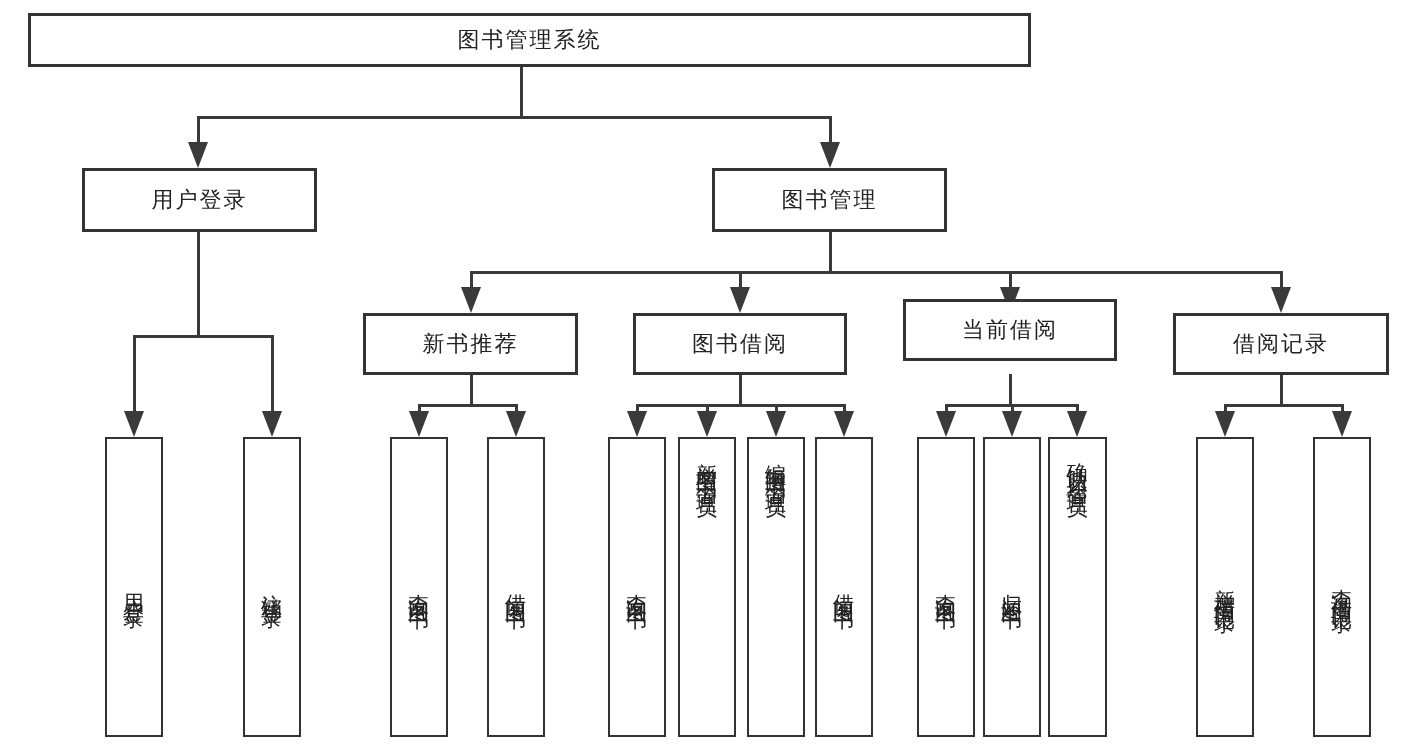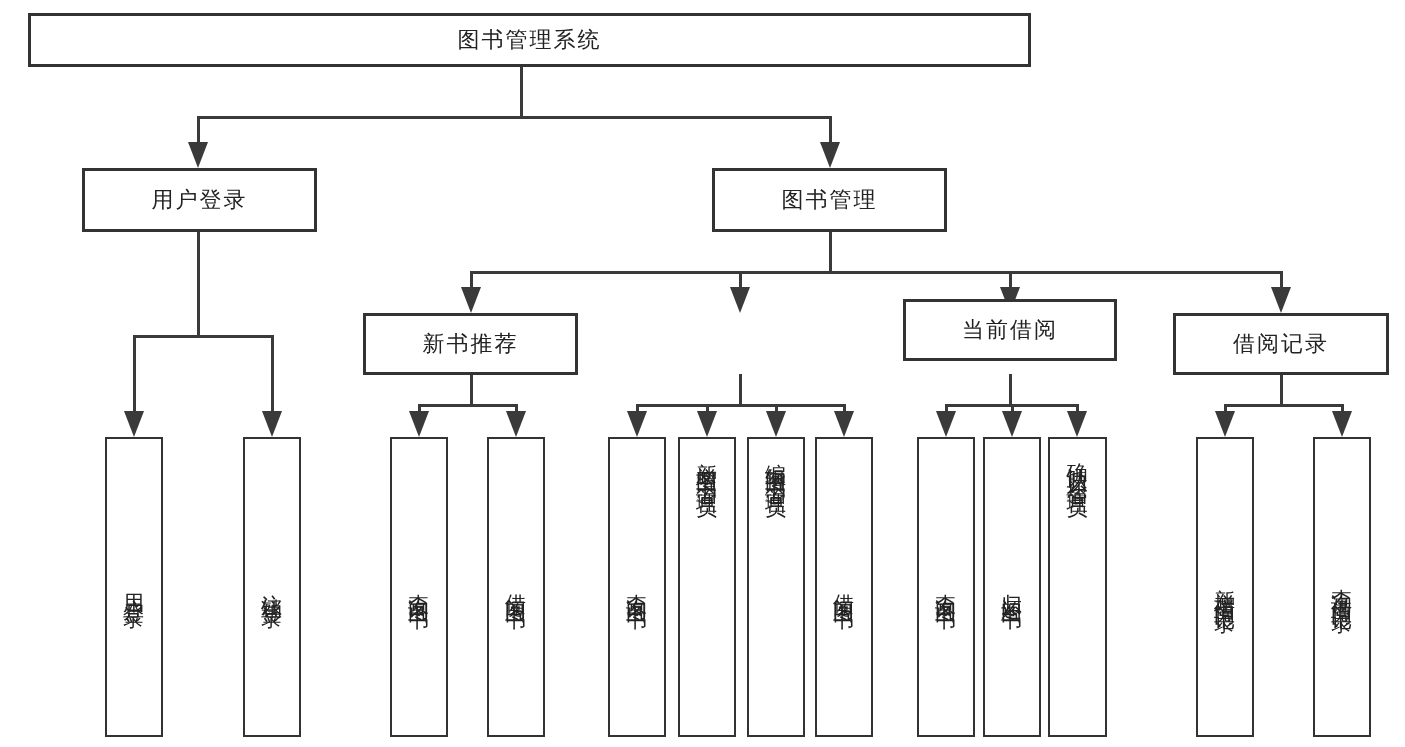--- a/index.html
+++ b/index.html
@@ -103,20 +103,23 @@
     </div>
     <div class="node h" style="left: 82px; top: 168px; width: 235px; height: 64px;">
       <span class="lbl">用户登录</span>
     </div>
     <div class="node h" style="left: 363px; top: 313px; width: 215px; height: 62px;">
       <span class="lbl">新书推荐</span>
     </div>
     <div class="node h" style="left: 712px; top: 168px; width: 235px; height: 64px;">
       <span class="lbl">图书管理</span>
     </div>
+    <div class="node h" style="left: 633px; top: 313px; width: 214px; height: 62px;">
+      <span class="lbl">图书借阅</span>
+    </div>
     <div class="node h" style="left: 903px; top: 299px; width: 214px; height: 62px;">
       <span class="lbl">当前借阅</span>
     </div>
     <div class="node h" style="left: 1173px; top: 313px; width: 216px; height: 62px;">
       <span class="lbl">借阅记录</span>
     </div>
     <div class="node v" style="left: 105px; top: 437px; width: 58px; height: 300px;">
       <span class="lbl">用户登录</span>
     </div>
     <div class="node v" style="left: 243px; top: 437px; width: 58px; height: 300px;">

